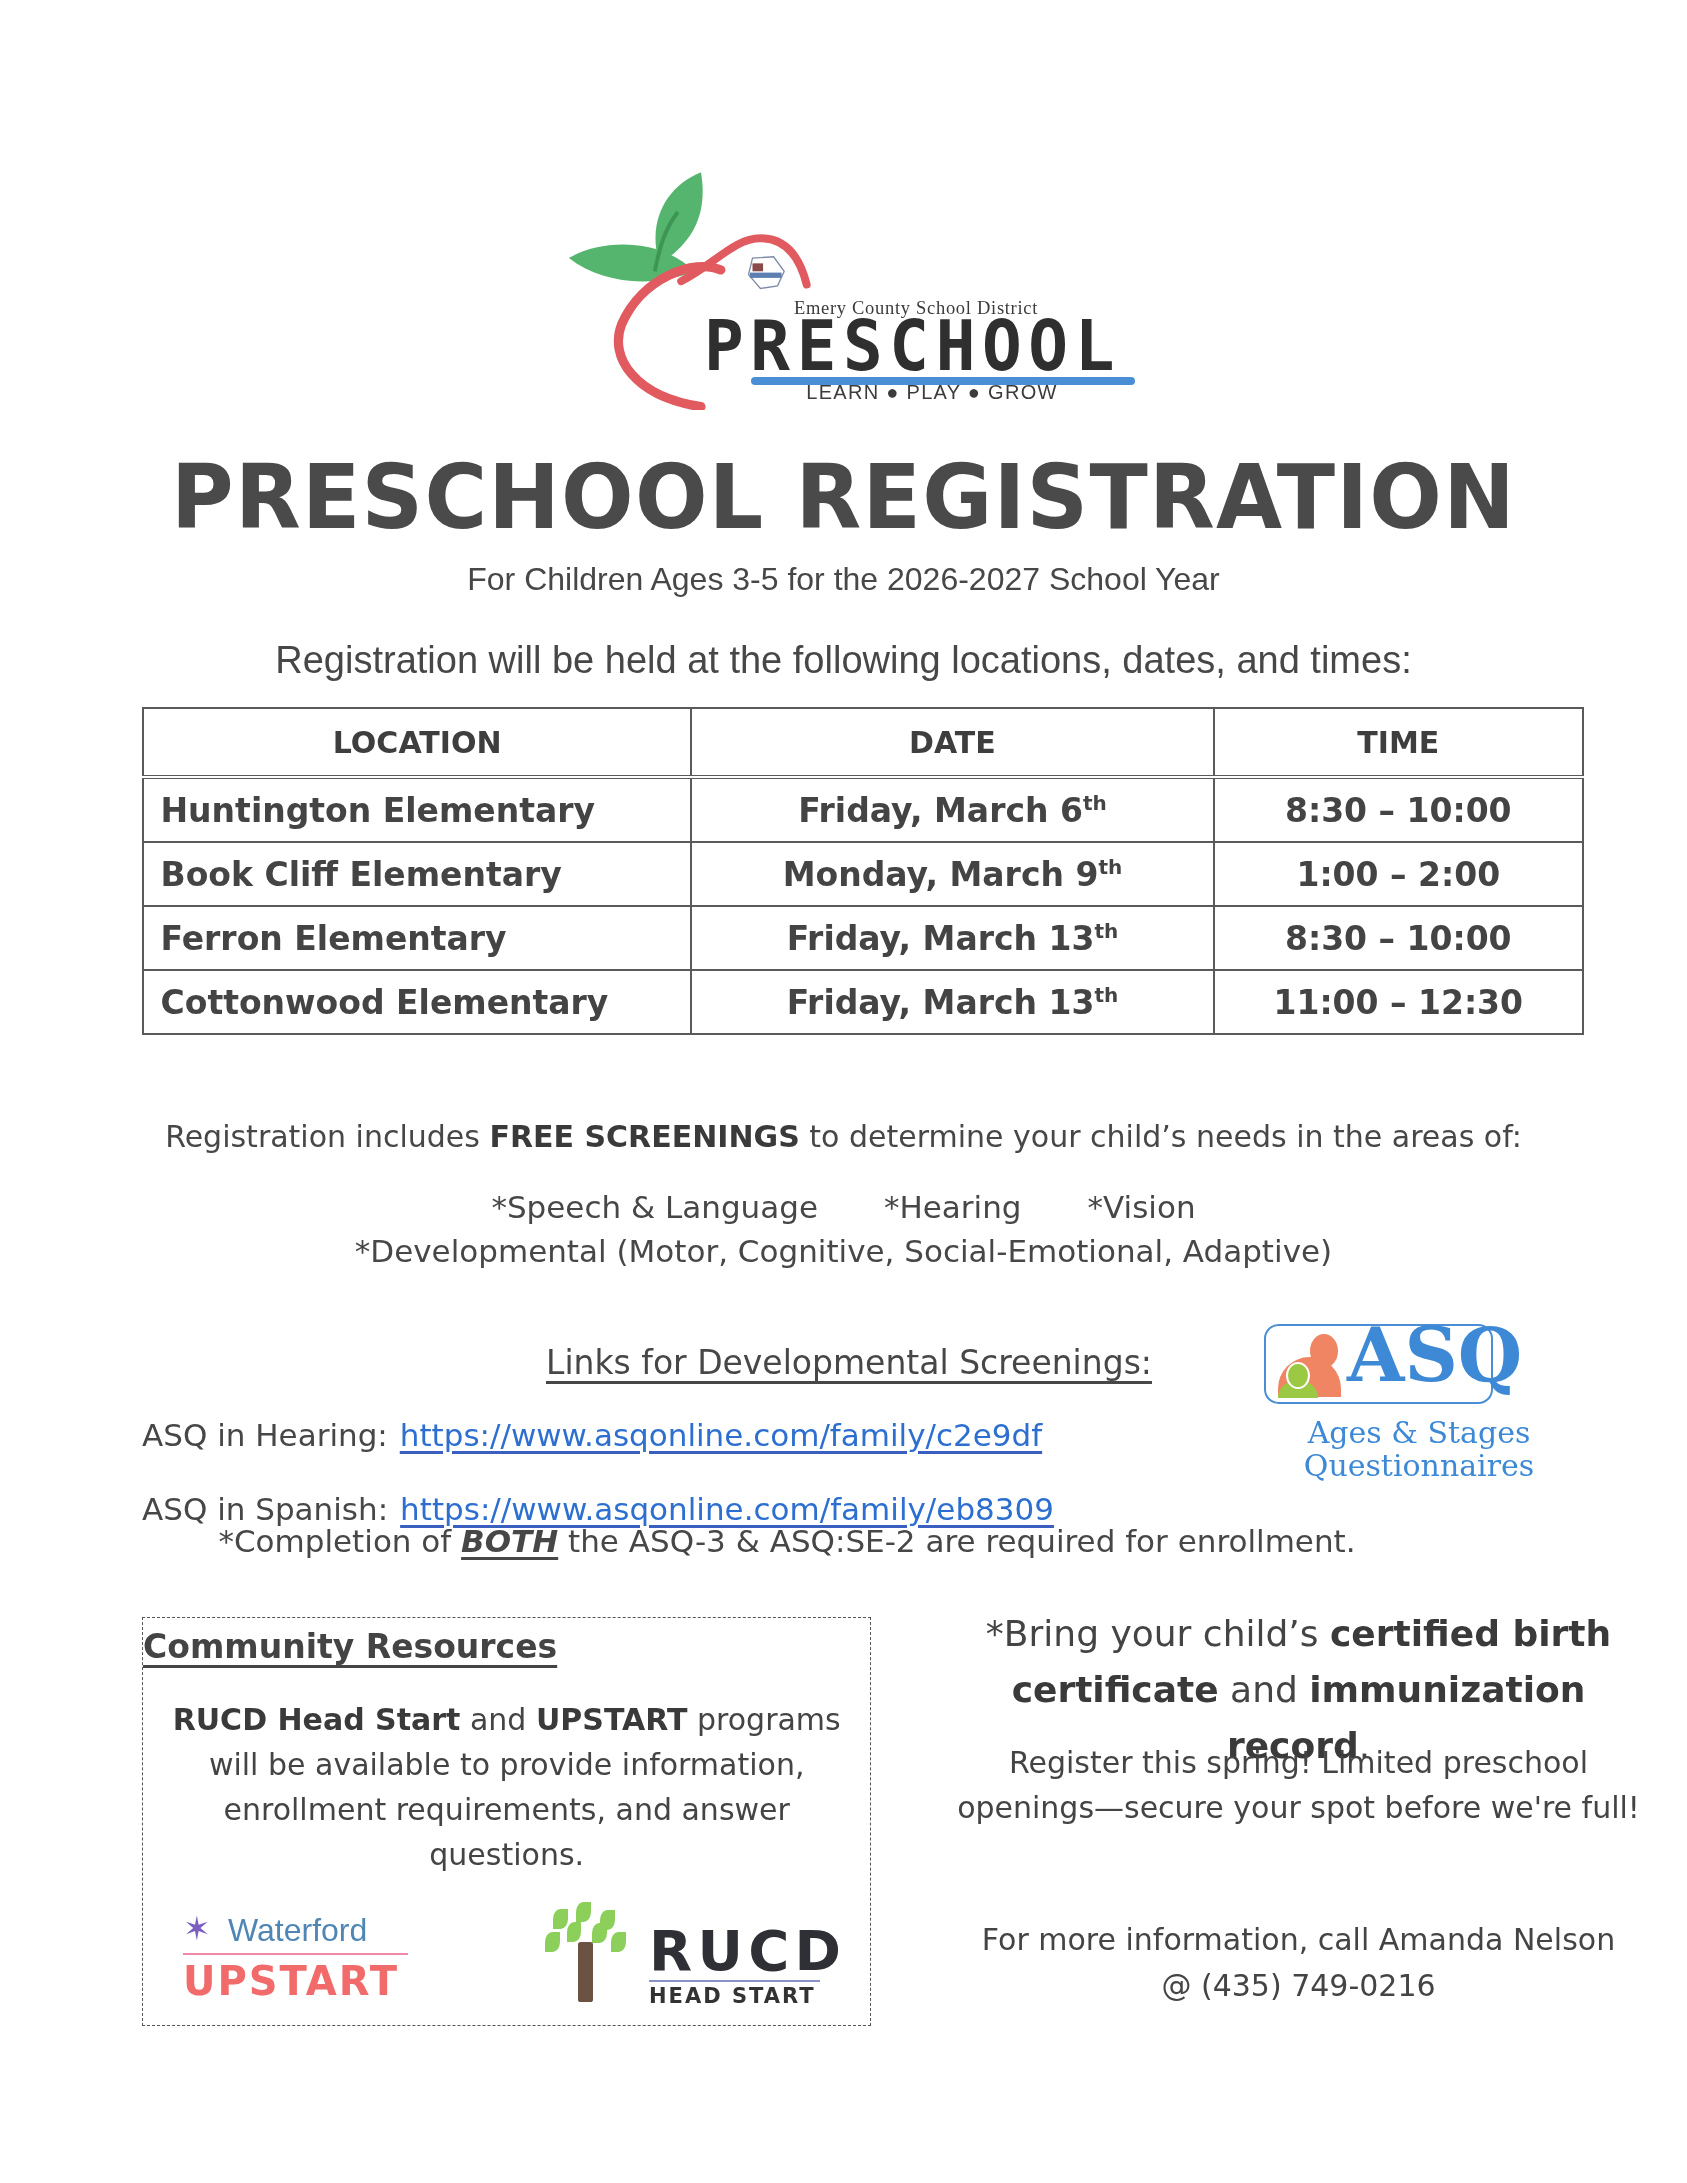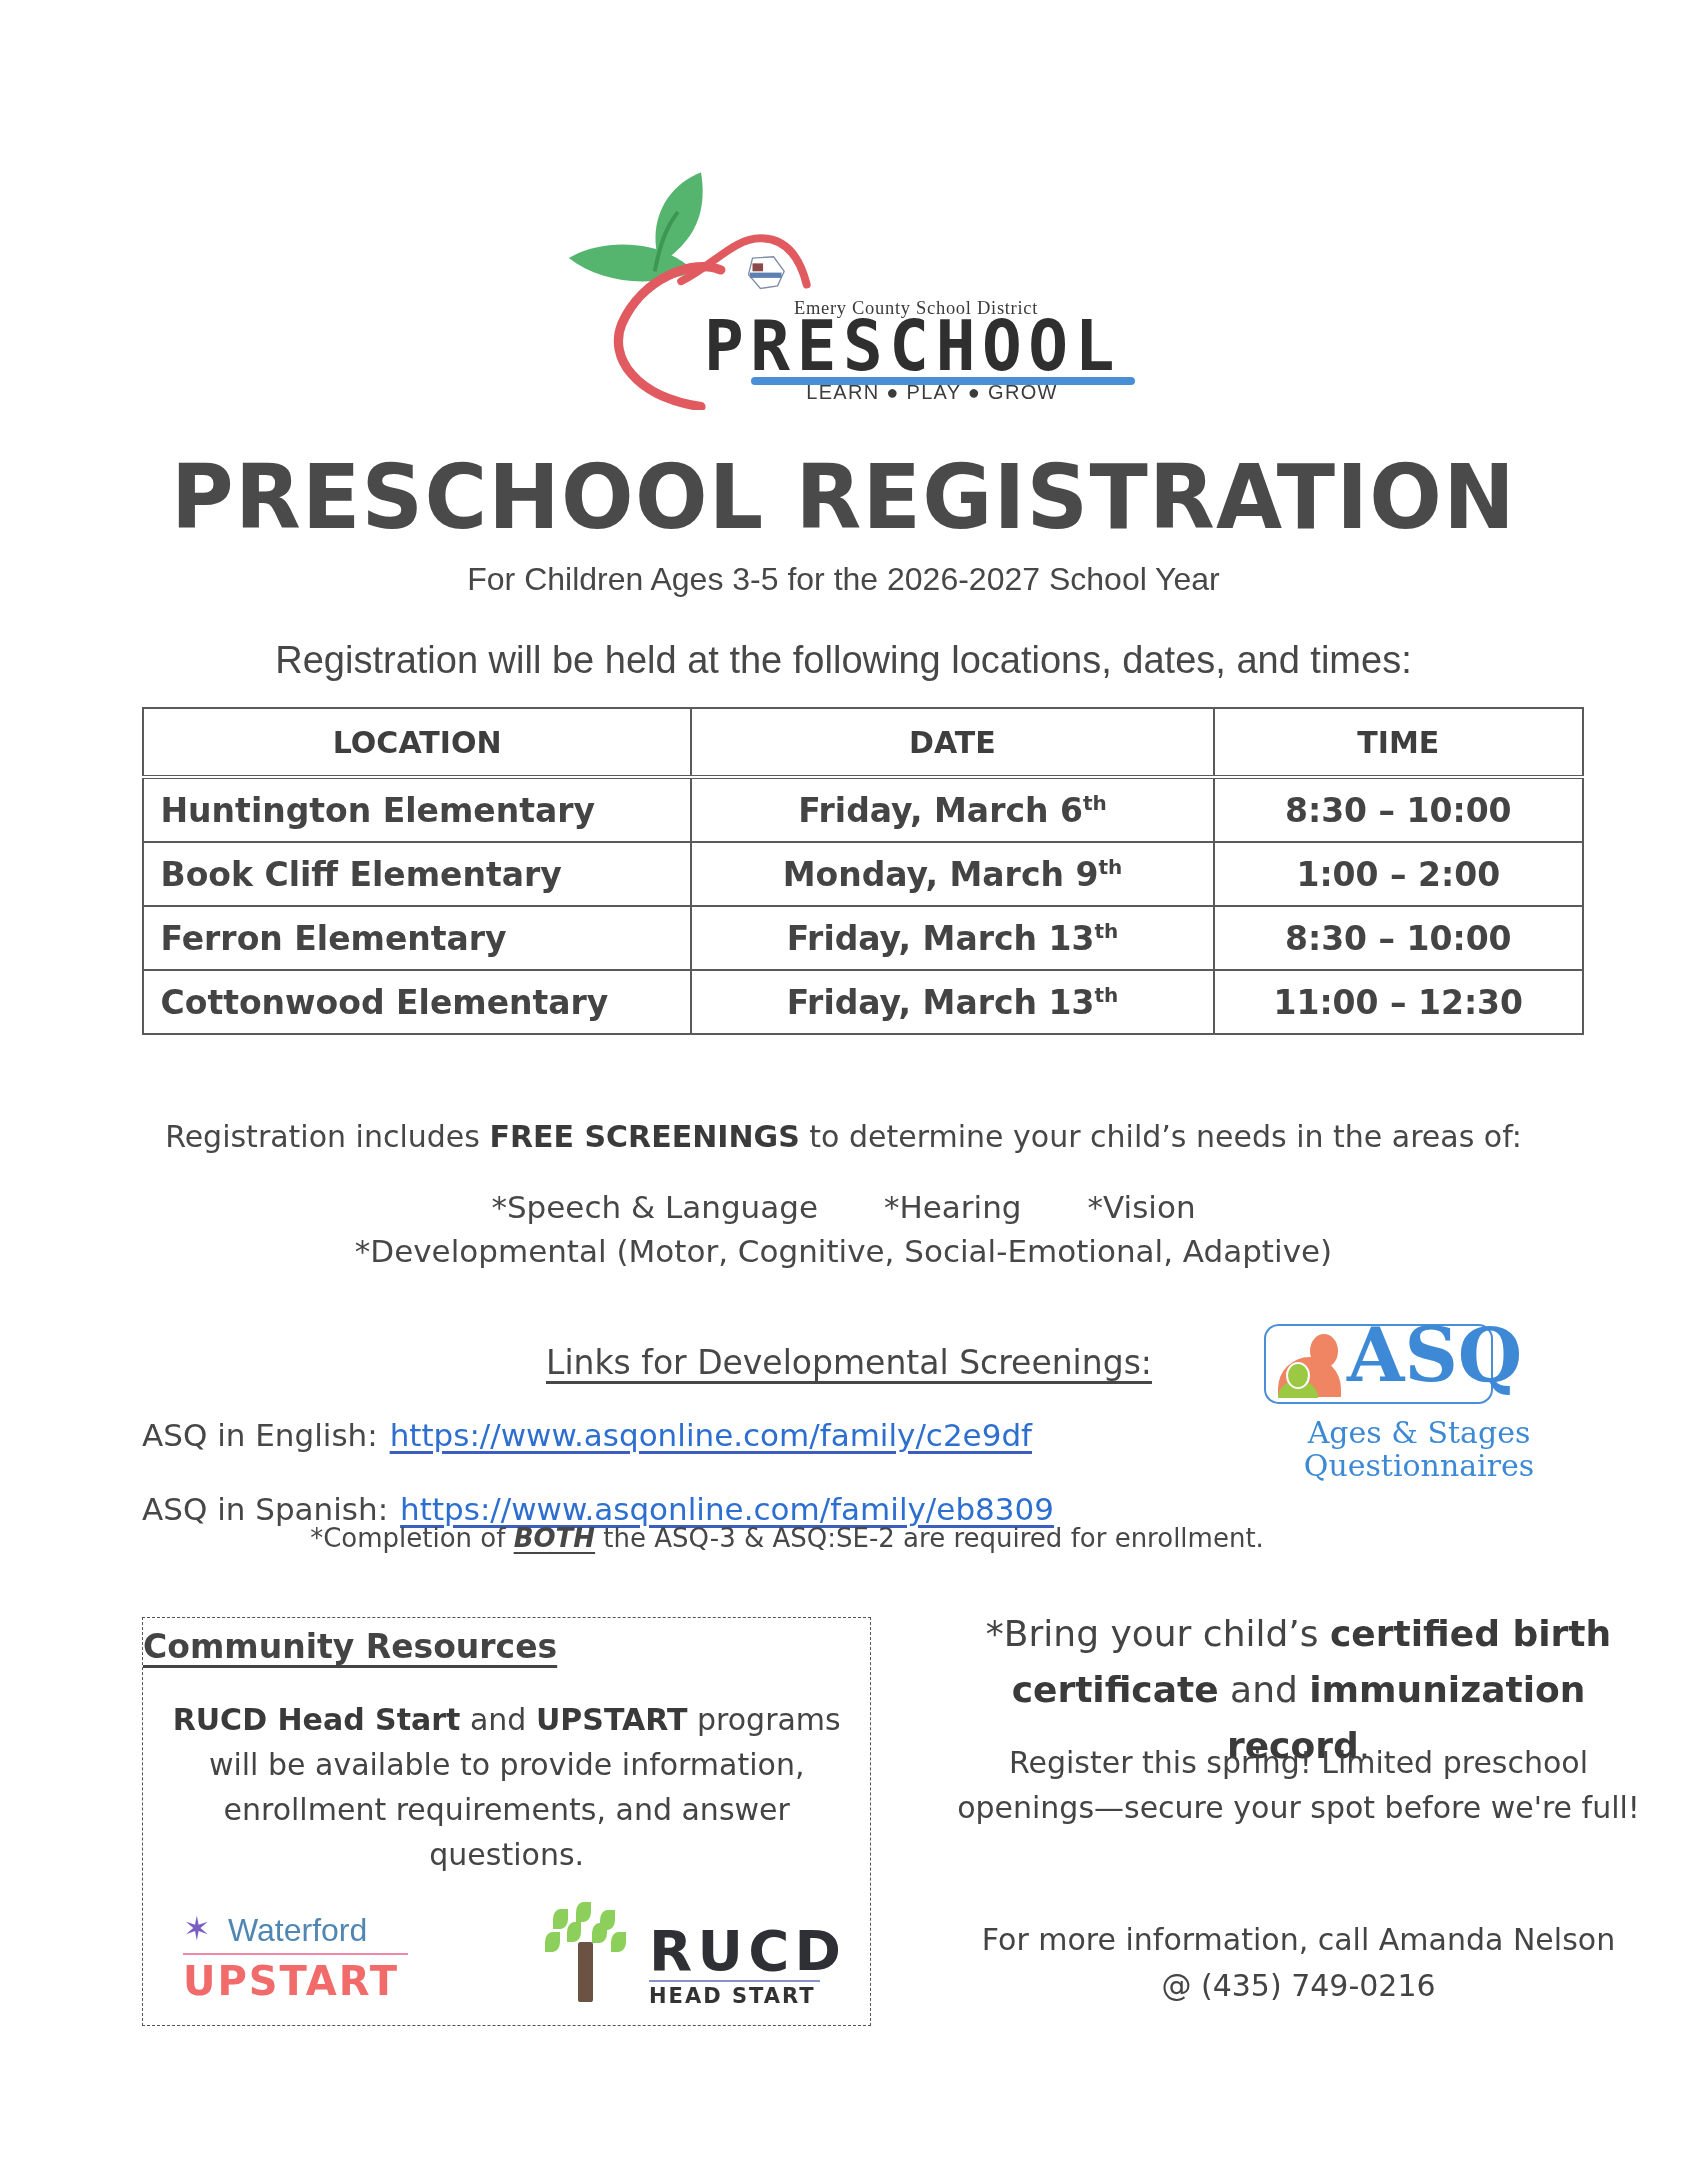--- a/index.html
+++ b/index.html
@@ -93,21 +93,21 @@
   #asq-logo .child-body { position:absolute; left:34px; top:64px; width:40px; height:17px; background:#9bc944; border-radius:20px 20px 0 0; }
   #asq-logo .asq-text {
     position:absolute; left:103px; top:1.3px; font-family: "DejaVu Serif", serif; font-weight: bold;
     font-size: 74px; color: #3d89d5; line-height: 1;
   }
   #asq-logo .ages {
     position:absolute; left:12px; top:99px; width:238px; text-align:center;
     font-family: "DejaVu Serif", serif; font-size: 30px; color:#3d89d5; line-height: 1.1; margin-left: 44px;
   }
 
-  #completion { left: 0; top: 1523px; width: 1574px; text-align: center; font-size: 26px; }
+  #completion { left: 0; top: 1523px; width: 1574px; text-align: center; font-size: 31px; }
   #completion b { font-style: italic; text-decoration: underline; text-underline-offset: 5.3px; }
 
   
   #resources {
     left: 142px; top: 1617px; width: 729px; height: 409px;
     border: 1.3px dashed #555; box-sizing: border-box;
   }
   #res-heading {
     position:absolute; left:0; top: 9.3px; width:100%; 
     font-family: "DejaVu Sans", sans-serif; font-weight: bold; font-size: 33px; color:#444;
@@ -205,21 +205,21 @@
 </table>
 
 <div id="screen-intro" class="abs body-txt"><span>Registration includes </span><b>FREE SCREENINGS</b><span> to determine your child’s needs in the areas of:</span></div>
 <div id="screen-list1" class="abs body-txt">
   <span>*Speech &amp; Language</span><span>*Hearing</span><span>*Vision</span>
 </div>
 <div id="screen-list2" class="abs body-txt">*Developmental (Motor, Cognitive, Social-Emotional, Adaptive)</div>
 
 <div id="links-heading" class="abs body-txt">Links for Developmental Screenings:</div>
 <div id="link-en-row" class="abs body-txt">
-  <span>ASQ in English:</span><a class="link">https://www.asqonline.com/family/c2e9df</a>
+  <span>ASQ in Hearing:</span><a class="link">https://www.asqonline.com/family/c2e9df</a>
 </div>
 <div id="link-es-row" class="abs body-txt">
   <span>ASQ in Spanish:</span><a class="link">https://www.asqonline.com/family/eb8309</a>
 </div>
 
 <div id="asq-logo" class="abs">
   <div class="box"></div>
   <div class="adult-body"></div>
   <div class="adult-head"></div>
   <div class="child-body"></div>

